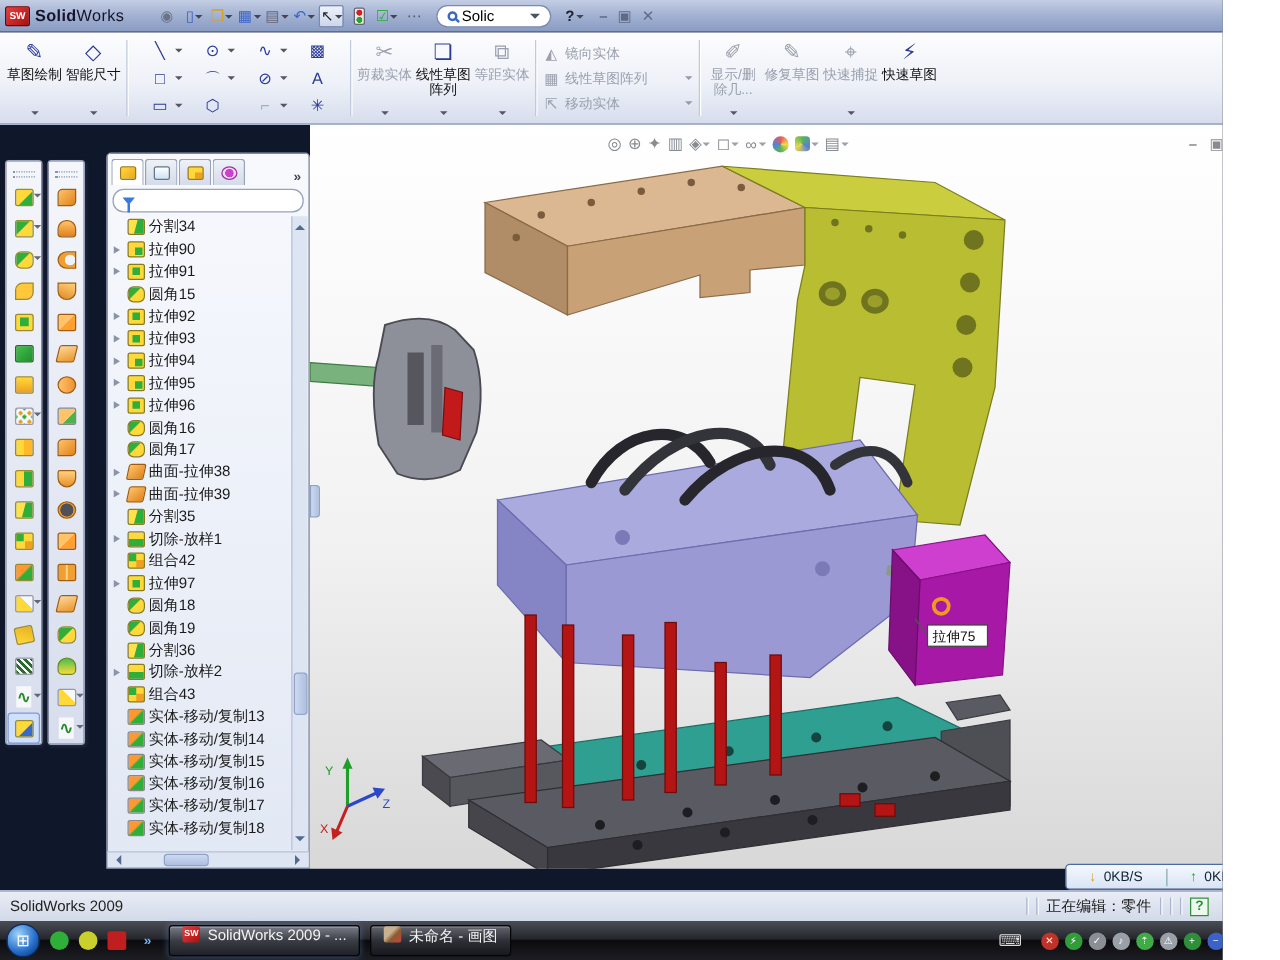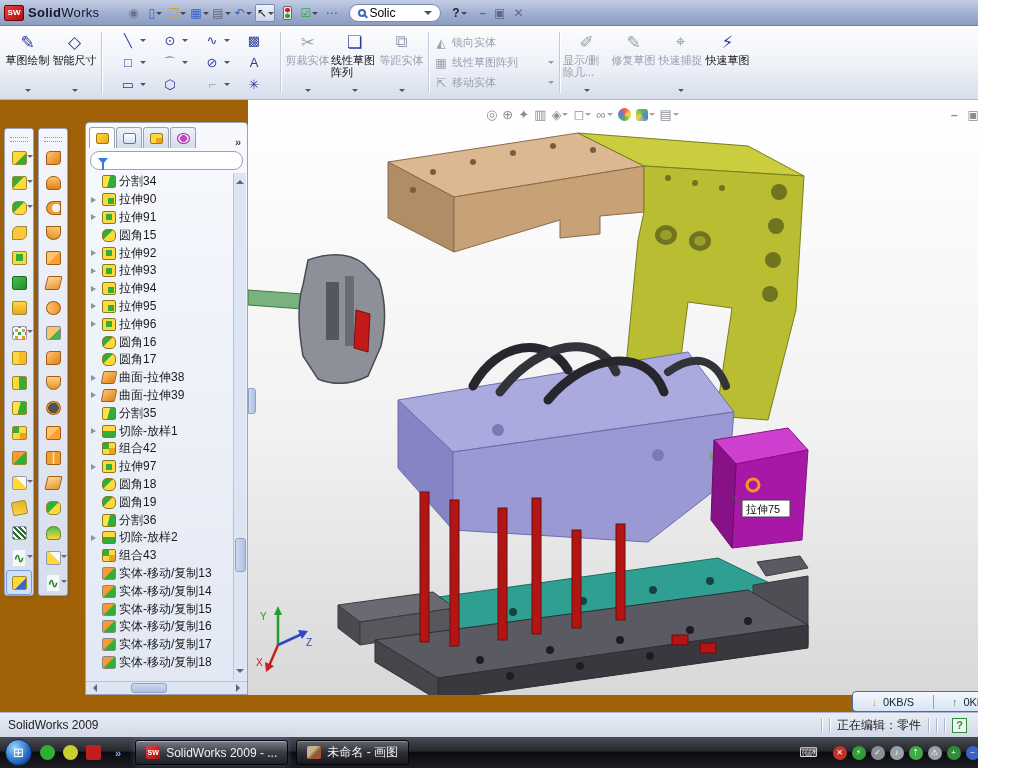--- a/index.html
+++ b/index.html
@@ -1,18 +1,18 @@
 <!DOCTYPE html>
 <html><head>
 <meta charset="utf-8">
 <style>
   *{margin:0;padding:0;box-sizing:border-box}
   html,body{width:1024px;height:768px;overflow:hidden}
   body{font-family:"Liberation Sans","DejaVu Sans",sans-serif;font-size:12px;color:#1a1a1a}
-  #app{position:relative;width:978px;height:768px;background:#a16207;overflow:hidden}
+  #app{position:relative;width:978px;height:768px;background:#0f172a;overflow:hidden}
   .abs{position:absolute}
 
   
   .titlebar{left:0;top:0;width:1024px;height:26px;background:linear-gradient(180deg,#c3cde4 0%,#9fafd0 55%,#8b9cc4 100%);display:flex;align-items:center;border-bottom:1px solid #6f7fa5}
   .swlogo{display:flex;align-items:center;gap:4px;padding:0 10px 0 4px}
   .swcube{width:20px;height:16px;background:linear-gradient(135deg,#e84040,#a80f0f);border:1px solid #700;border-radius:2px;color:#fff;font-size:8px;font-weight:bold;display:flex;align-items:center;justify-content:center}
   .swname{font-size:13px;color:#14142a;letter-spacing:.3px}
   .swname b{font-weight:bold}
   .menus{display:flex;gap:4px;margin-left:18px}
   .menu{padding:3px 10px;color:#111}
@@ -29,21 +29,21 @@
   .helpq{margin-left:8px;color:#223;font-weight:bold}
   .winctl{display:flex;gap:8px;margin-left:10px;margin-right:8px;color:#5a masked}
   .winctl span{color:#5f6b85;font-weight:bold;font-size:12px}
 
   
   .cmdbar{left:0;top:26px;width:1024px;height:74px;background:linear-gradient(180deg,#fdfdfe 0%,#eef1f8 55%,#d7dded 100%);border-bottom:1px solid #aab4cc;display:flex;align-items:stretch;padding:2px 4px}
   .grp{display:flex;align-items:stretch}
   .vsep{width:1px;background:#c2c9da;box-shadow:1px 0 0 #fff;margin:4px 3px}
   .bigbtn{width:47px;display:flex;flex-direction:column;align-items:center;justify-content:flex-start;padding-top:4px;border-radius:3px;position:relative}
   .bigbtn .big-ik{font-size:17px;height:22px;color:#2a3a9a}
-  .bigbtn .lbl{font-size:11px;line-height:12px;text-align:left;color:#111}
+  .bigbtn .lbl{font-size:11px;line-height:12px;text-align:center;color:#111}
   .bigbtn.dd::after{content:'';border:3.5px solid transparent;border-top-color:#556;position:absolute;bottom:2px}
   .bigbtn.disabled .lbl,.bigbtn.disabled .big-ik{color:#9aa0ae}
   .egrid{display:grid;grid-template-columns:repeat(4,42px);grid-auto-rows:22px;align-content:center;margin:0 2px}
   .ecell{display:flex;align-items:center;justify-content:center;color:#2a3a9a;font-size:13px;position:relative}
   .ecell.dd::after{content:'';border:3px solid transparent;border-top-color:#556;position:absolute;right:3px;top:9px}
   .ecell.disabled{color:#a8aebc}
   .stackgrp{display:flex;flex-direction:column;justify-content:center;gap:2px;width:124px}
   .srow{display:flex;align-items:center;gap:4px;height:18px;position:relative;padding-left:2px}
   .srow .sik{width:14px;text-align:center;font-size:12px}
   .srow .lbl{font-size:11px;white-space:nowrap}
@@ -171,21 +171,21 @@
   .sb-help{width:15px;height:15px;border:1px solid #2f8e3a;background:#eef8ee;color:#2f8e3a;font-weight:bold;font-size:11px;display:flex;align-items:center;justify-content:center}
   .sb-tag{width:14px;height:9px;background:linear-gradient(135deg,#f0d878,#d8a828);border:1px solid #a8841a;border-radius:2px 4px 4px 2px;transform:rotate(-22deg);margin-left:26px}
 
   
   .taskbar{left:0;top:737px;width:1024px;height:31px;background:linear-gradient(180deg,#4a4d55 0%,#26272d 45%,#0b0b0e 50%,#1d1e24 100%);display:flex;align-items:center;z-index:10}
   .orb{width:27px;height:27px;border-radius:50%;margin:0 8px 0 5px;background:radial-gradient(circle at 35% 30%,#9ed4f8,#2a72cc 55%,#0a3a80 90%);border:1px solid #0a2a60;display:flex;align-items:center;justify-content:center;color:#fff;font-size:13px}
   .ql{display:flex;align-items:center;gap:8px;margin-right:14px}
   .qli{width:15px;height:15px;border-radius:50%;display:flex;align-items:center;justify-content:center;color:#fff;font-size:7px;font-weight:bold}
   .qli.square{border-radius:2px}
   .qlmore{color:#7ab0f0;font-weight:bold;font-size:11px}
-  .twin{height:25px;display:flex;align-items:center;gap:6px;padding:0 10px;margin-right:8px;border:1px solid #060608;border-radius:3px;background:linear-gradient(180deg,#63666e,#2e3037 50%,#17181d);box-shadow:inset 0 1px 0 rgba(255,255,255,.28);color:#f2f2f2;font-size:12px;white-space:nowrap}
+  .twin{height:25px;display:flex;gap:6px;padding:0 10px;margin-right:8px;border:1px solid #060608;border-radius:3px;background:linear-gradient(180deg,#63666e,#2e3037 50%,#17181d);box-shadow:inset 0 1px 0 rgba(255,255,255,.28);color:#f2f2f2;font-size:12px;white-space:nowrap}
   .twin.active{background:linear-gradient(180deg,#7a7e88,#3a3d45 50%,#202127);box-shadow:inset 0 1px 0 rgba(255,255,255,.4),0 0 6px rgba(130,180,255,.35)}
   .twin .wico{width:14px;height:13px;border-radius:2px;flex:none;display:flex;align-items:center;justify-content:center;font-size:7px;font-weight:bold;color:#fff}
   .tb-sw .wico{background:linear-gradient(135deg,#e84040,#a80f0f)}
   .tb-paint .wico{background:linear-gradient(135deg,#c8b090 40%,#8a5c30 60%,#d04040)}
   .tray{margin-left:auto;display:flex;align-items:center;gap:5px;padding-right:8px}
   .kbico{color:#dcdcdc;font-size:13px;margin-right:10px}
   .tricon{width:14px;height:14px;border-radius:50%;display:flex;align-items:center;justify-content:center;font-size:8px;color:#fff}
   .clock{color:#fff;font-size:12px;margin-left:8px}
 </style>
 </head>

